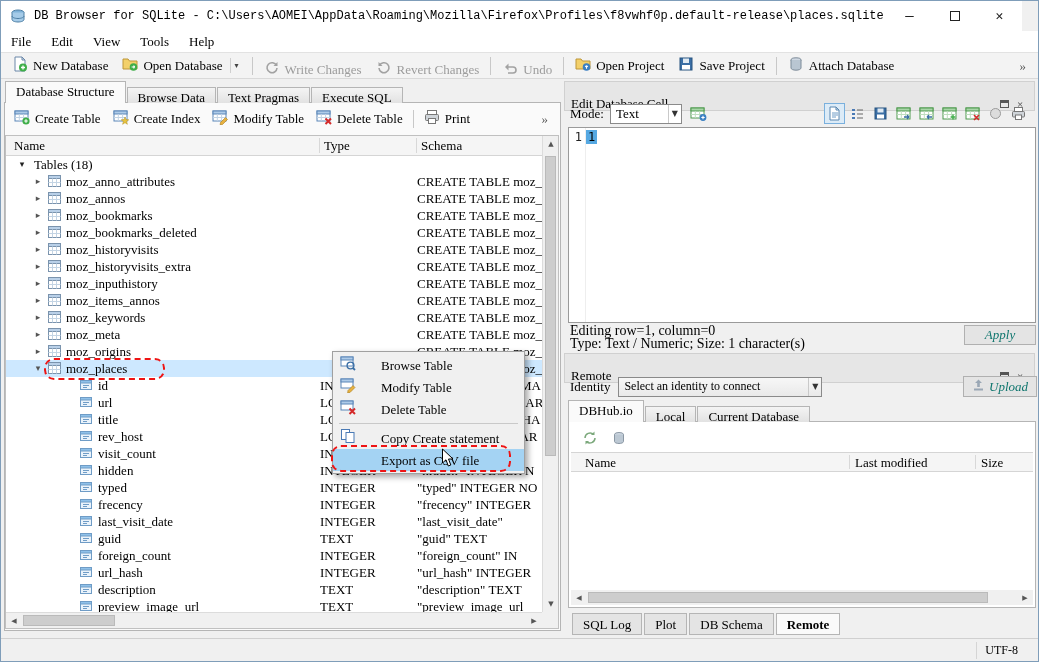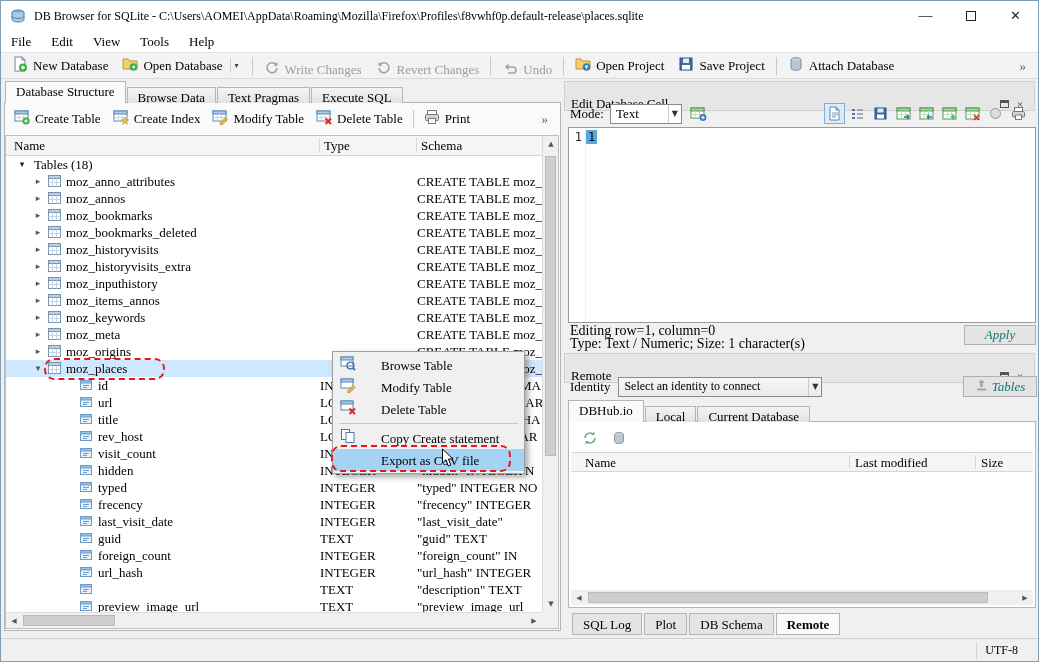--- a/index.html
+++ b/index.html
@@ -1,21 +1,21 @@
 <!DOCTYPE html>
 <html><head>
 <meta charset="utf-8">
 <style>
   *{margin:0;padding:0;box-sizing:border-box;}
   html,body{width:1039px;height:662px;overflow:hidden;}
   body{font-family:"Liberation Serif",serif;font-size:13px;color:#000;background:#f0f0f0;position:relative;}
   .window{position:absolute;inset:0;border:1px solid #7f9db9;background:#f0f0f0;}
 
   
-  .titlebar{position:absolute;left:0;top:0;right:0;height:30px;background:#ffffff;display:flex;align-items:center;font-family:Liberation Serif, serif;font-size:12px;}
+  .titlebar{position:absolute;left:0;top:0;right:16px;height:30px;background:#ffffff;display:flex;align-items:center;font-family:Liberation Mono, monospace;font-size:12px;}
   .app-icon{margin:0 8px 0 9px;display:flex;}
   .win-title{flex:1;white-space:nowrap;overflow:hidden;}
   .win-btn{width:45px;height:29px;display:flex;align-items:center;justify-content:center;font-size:13px;color:#222;}
   .max-glyph{width:10px;height:10px;border:1px solid #222;display:inline-block;}
   .min-glyph{font-size:14px;line-height:10px;}
 
   
   .menubar{position:absolute;left:0;top:30px;right:0;height:21px;background:#ffffff;display:flex;align-items:center;}
   .menu-item{padding:2px 10px;}
 
@@ -629,20 +629,21 @@
   </div>
         <div class="tree-row field">
 
     <span class="node-icon fld">
             <svg width="12" height="12" viewBox="0 0 12 12">
               <rect x="0.5" y="1.5" width="11" height="9" fill="#eaf3fb" stroke="#6f9cc6"></rect>
               <rect x="0.5" y="1.5" width="11" height="2.5" fill="#8fc1ea" stroke="#6f9cc6"></rect>
               <path d="M3 6.5h6M3 8.5h4" stroke="#6f9cc6"></path>
             </svg>
           </span>
+    <span class="cell name">description</span>
     <span class="cell type">TEXT</span>
     <span class="cell schema">"description" TEXT</span>
   </div>
         <div class="tree-row field">
 
     <span class="node-icon fld">
             <svg width="12" height="12" viewBox="0 0 12 12">
               <rect x="0.5" y="1.5" width="11" height="9" fill="#eaf3fb" stroke="#6f9cc6"></rect>
               <rect x="0.5" y="1.5" width="11" height="2.5" fill="#8fc1ea" stroke="#6f9cc6"></rect>
               <path d="M3 6.5h6M3 8.5h4" stroke="#6f9cc6"></path>
@@ -783,21 +784,21 @@
     <span class="combo identity-combo">
       <span>Select an identity to connect</span>
       <span class="c-arrow">▼</span>
     </span>
   </div>
   <div class="btn disabled upload-btn">
     <span><svg width="13" height="13">
           <path d="M6.5 1.5l3.5 3.5H7.8v4H5.2V5H3z" fill="#9aa7b5"></path>
           <path d="M2 11.5h9" stroke="#9aa7b5" stroke-width="2"></path>
         </svg></span>
-    <span>Tables</span>
+    <span>Upload</span>
   </div>
 
   <div class="remote-tabs">
     <span class="tab active">DBHub.io</span>
     <span class="tab">Local</span>
     <span class="tab">Current Database</span>
   </div>
 
   <div class="remote-panel">
     <div class="remote-icons">

